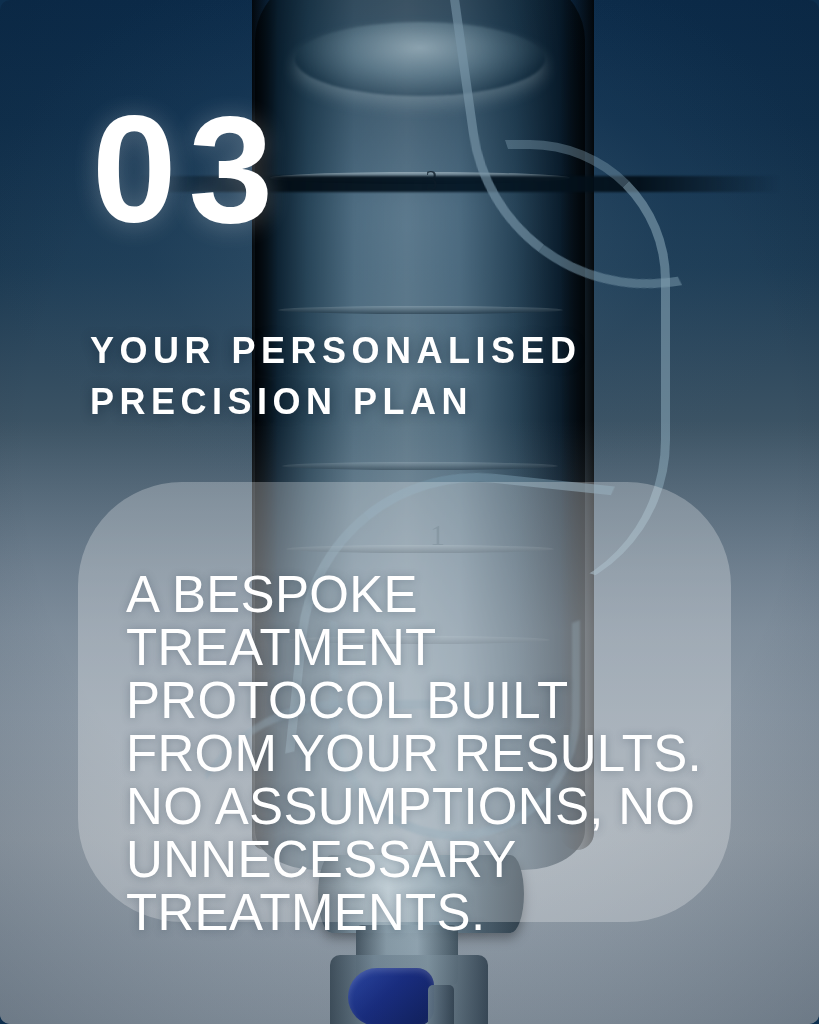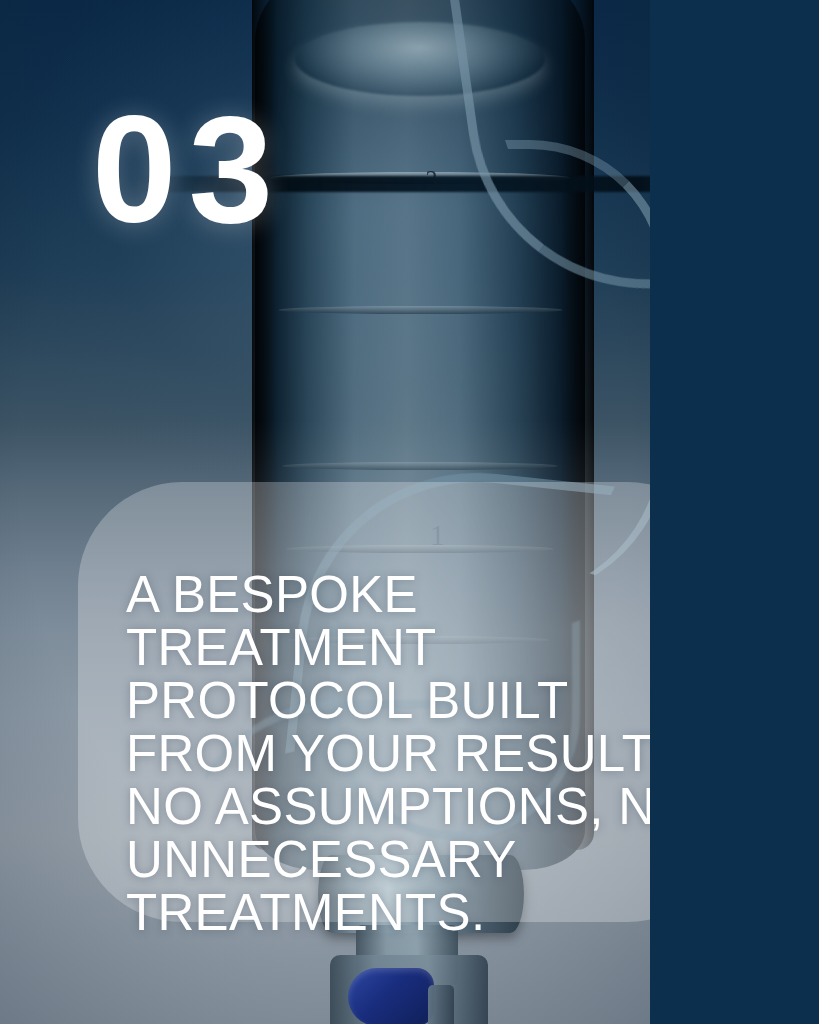--- a/index.html
+++ b/index.html
@@ -1,34 +1,35 @@
 <!DOCTYPE html>
 <html><head>
 <meta charset="utf-8">
 <style>
   * { margin:0; padding:0; box-sizing:border-box; }
   html,body { width:819px; height:1024px; overflow:hidden; background:#0d2f4e; }
 
   .slide{
     position:relative;
-    width:650px; height:1024px;
+    width:819px; height:1024px;
     overflow:hidden;
     font-family:"Liberation Sans","DejaVu Sans",sans-serif;
     
     background:
       linear-gradient(180deg,
         #0c2c4b 0%,
         #11314e 12%,
         #1d3c55 26%,
         #3d5465 42%,
         #5e7081 56%,
         #7a8896 70%,
         #8a949e 82%,
         #818d99 92%,
         #7c8894 100%);
+    border-radius: 10px;
   }
 
   
   .photo{ position:absolute; inset:0; }
 
   
   .photo-glow{
     position:absolute; left:-10%; top:-6%; width:120%; height:70%;
     background:radial-gradient(ellipse 60% 55% at 50% 40%,
       rgba(140,170,190,.22) 0%, rgba(60,95,125,.10) 45%, rgba(0,0,0,0) 72%);
@@ -259,17 +260,18 @@
     <div class="cap-neck"></div>
     <div class="cap-block"></div>
     <div class="cap-valve"></div>
     <div class="cap-tab"></div>
 
     <div class="vignette"></div>
   </div>
 
   <div class="content">
     <div class="step-number">03</div>
+    <div class="headline">YOUR PERSONALISED PRECISION PLAN</div>
     <div class="glass-card"></div>
     <div class="body-copy">A BESPOKE TREATMENT PROTOCOL BUILT FROM YOUR RESULTS. NO ASSUMPTIONS, NO UNNECESSARY TREATMENTS.</div>
   </div>
 
 </div>
 
 </body></html>

